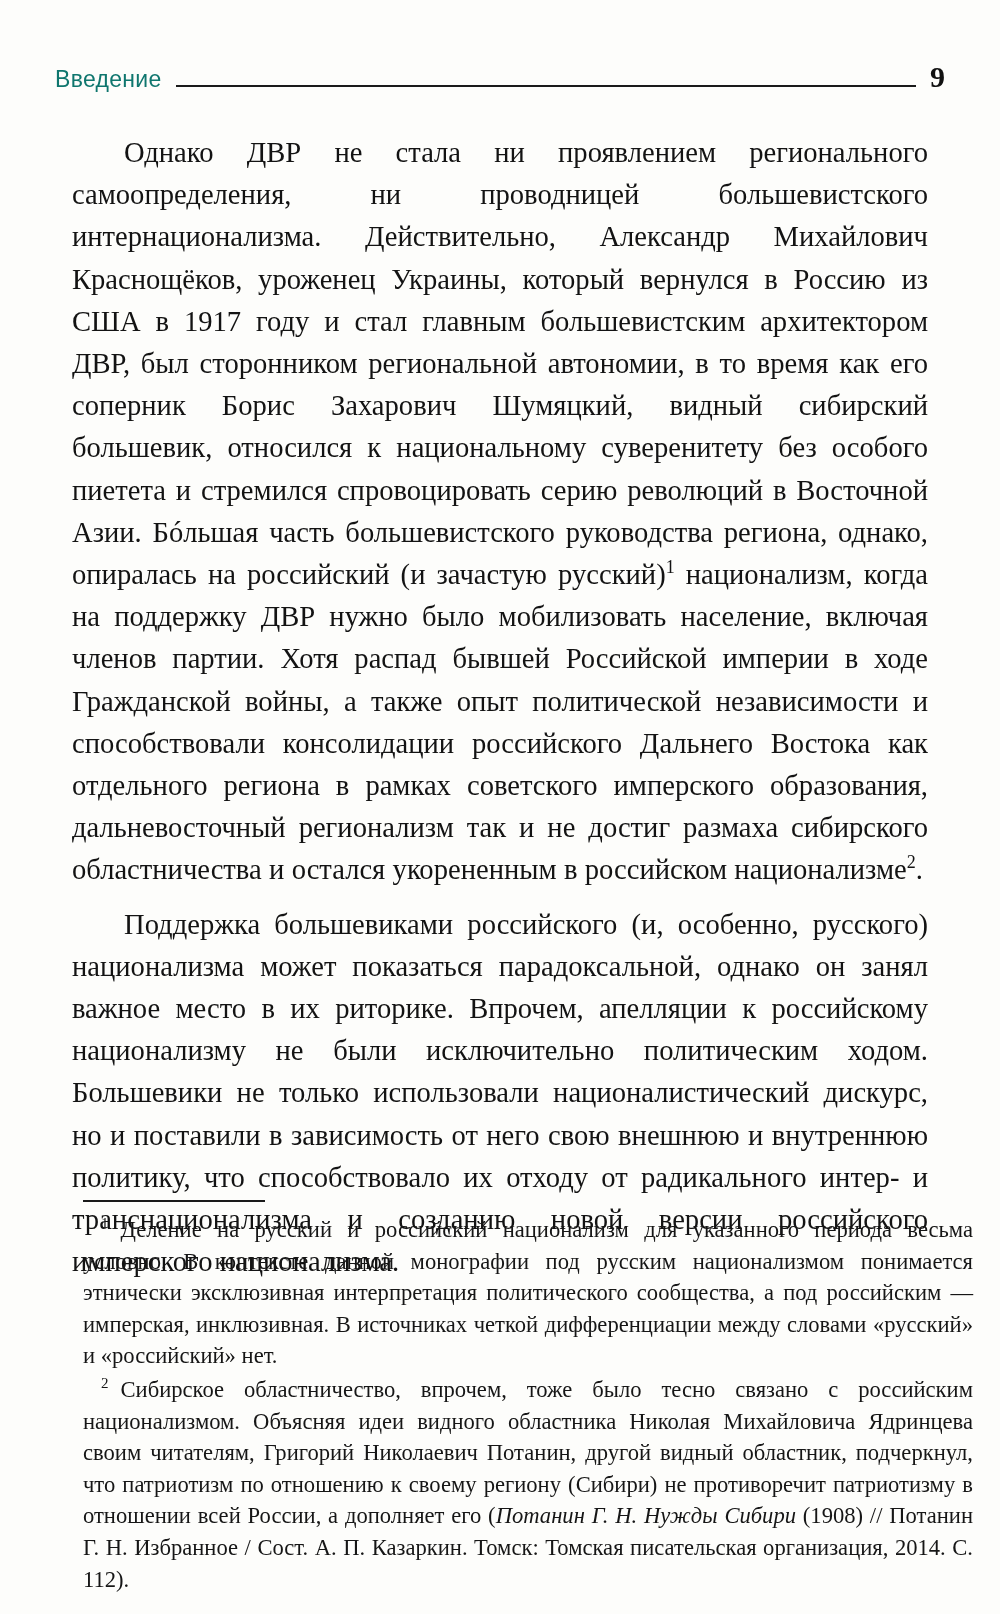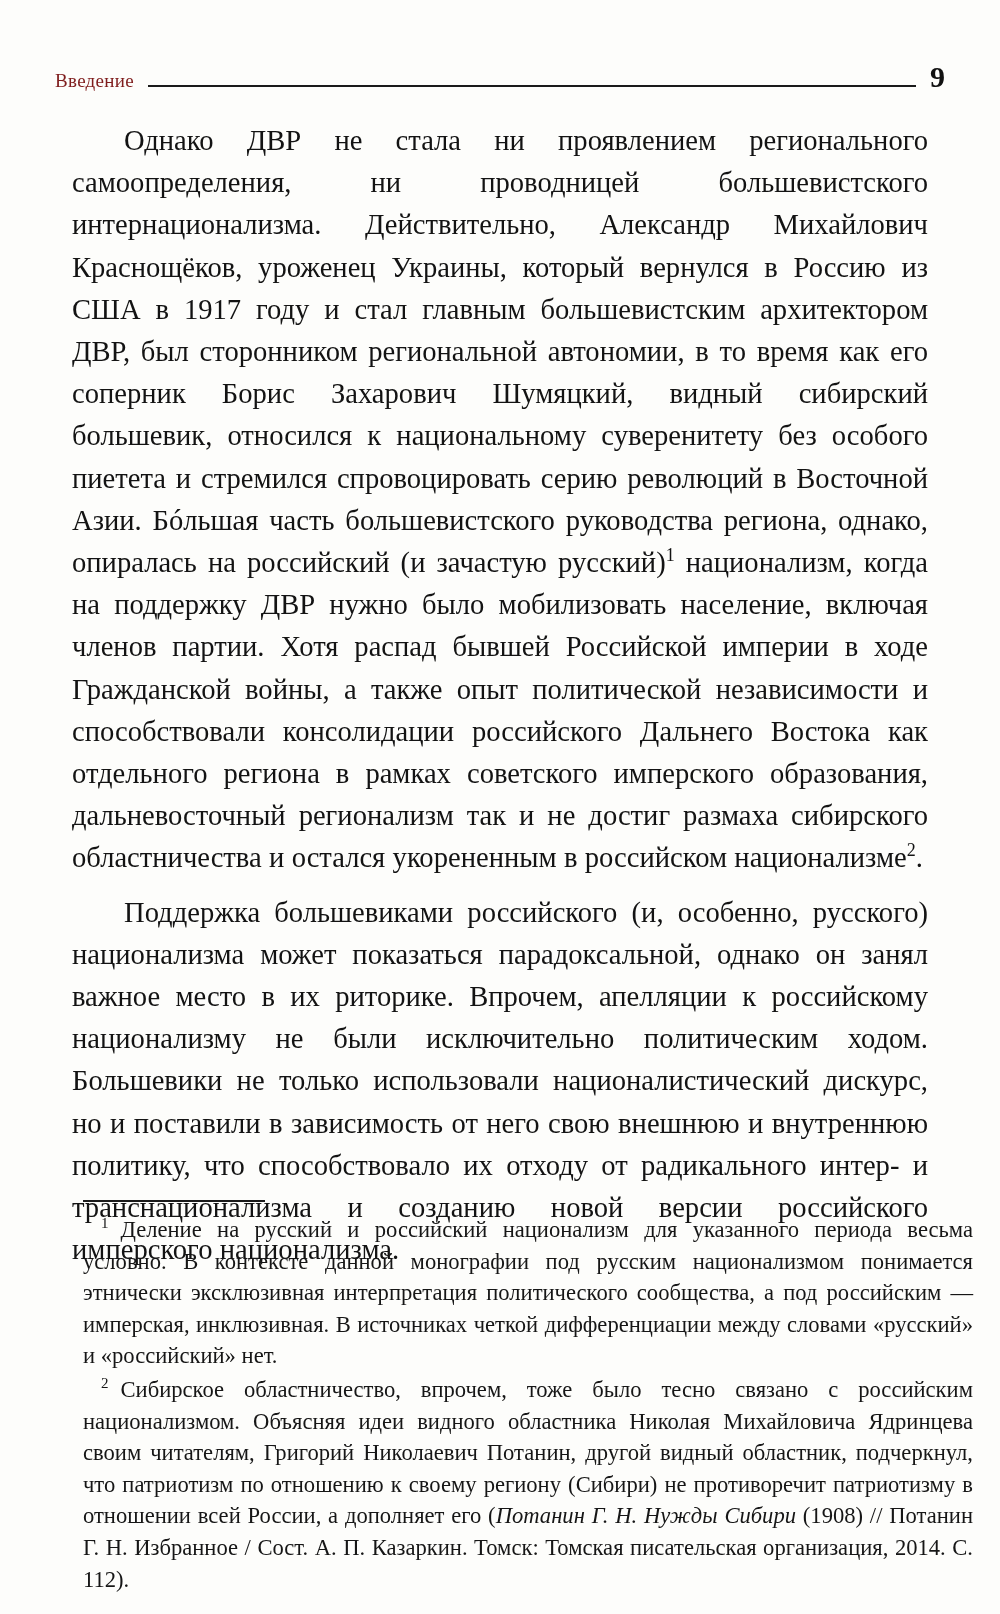--- a/index.html
+++ b/index.html
@@ -25,43 +25,43 @@
   .running-head {
     position: absolute;
     top: 62px;
     left: 55px;
     right: 55px;
     height: 34px;
     display: flex;
     align-items: baseline;
   }
   .running-head .rh-title {
-    font-family: Liberation Serif, serif;
-    font-size: 19px;
+    font-family: Liberation Sans, sans-serif;
+    font-size: 23px;
     letter-spacing: 0.3px;
     white-space: nowrap;
-    color: #7f1d1d;
+    color: #0f766e;
   }
   .running-head .rh-rule {
     flex: 1 1 auto;
     height: 0;
     border-bottom: 2px solid #1a1a1a;
     margin: 0 14px 6px 14px;
   }
   .running-head .rh-folio {
     font-size: 30px;
     font-weight: 700;
     color: #111111;
     line-height: 1;
   }
 
   
   .body-col {
     position: absolute;
-    top: 120px;
+    top: 132px;
     left: 72px;
     width: 856px;
   }
   p.para {
     margin: 0;
     font-size: 28.6px;
     line-height: 42.2px;
     text-align: justify;
     text-justify: inter-word;
     text-indent: 52px;

